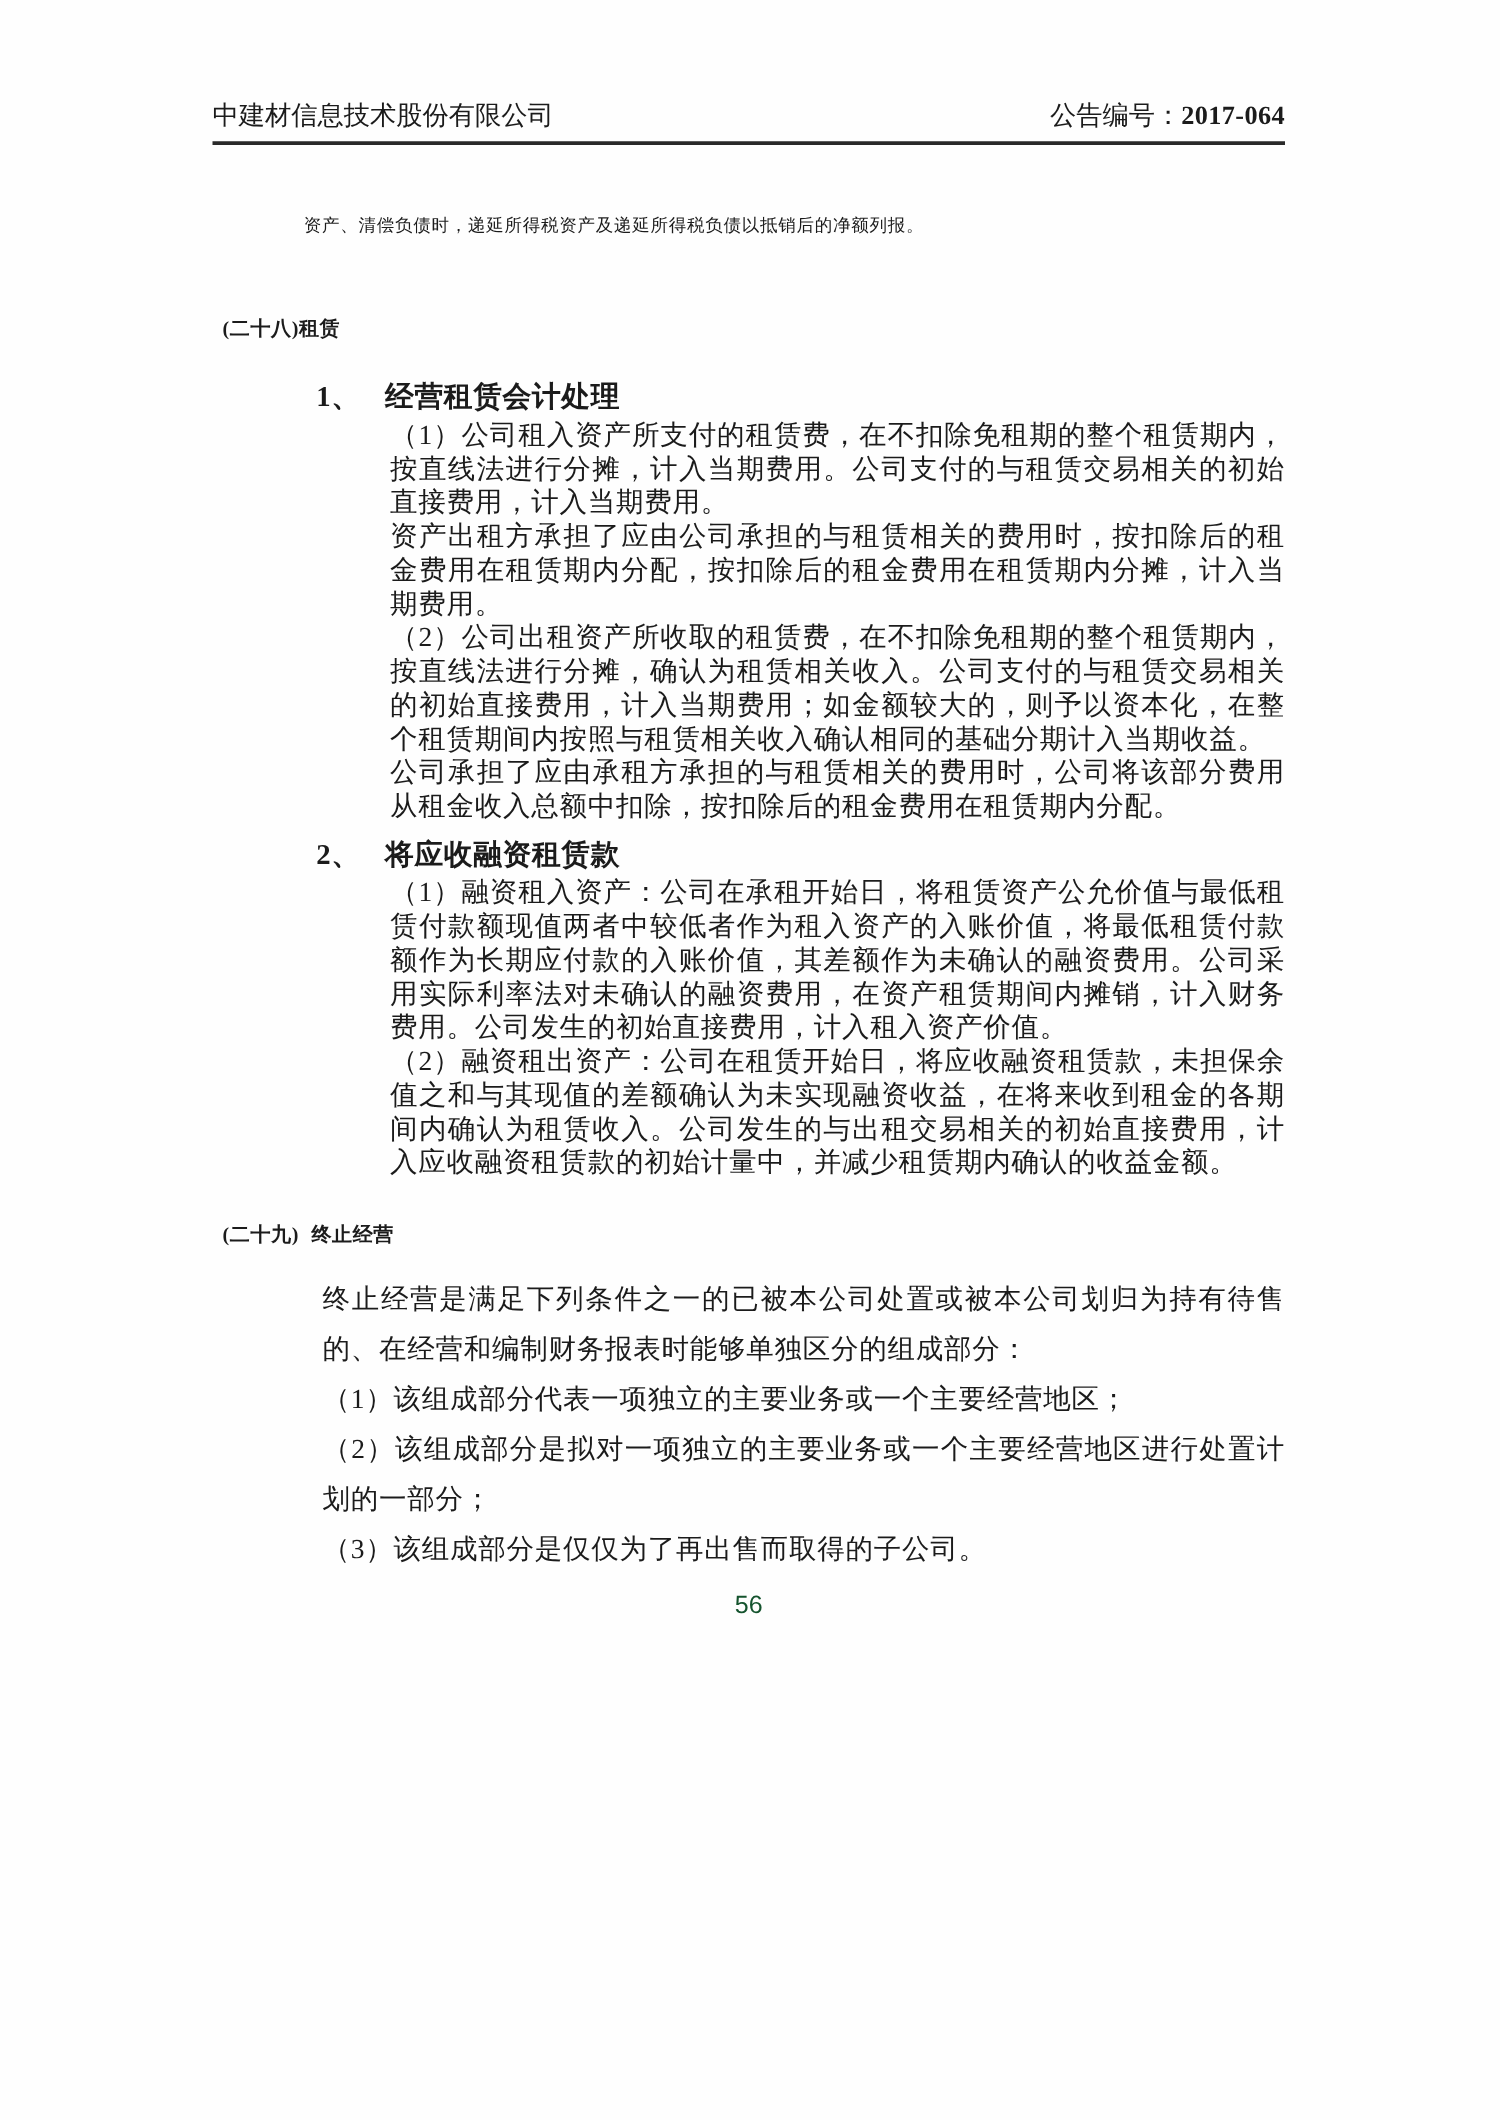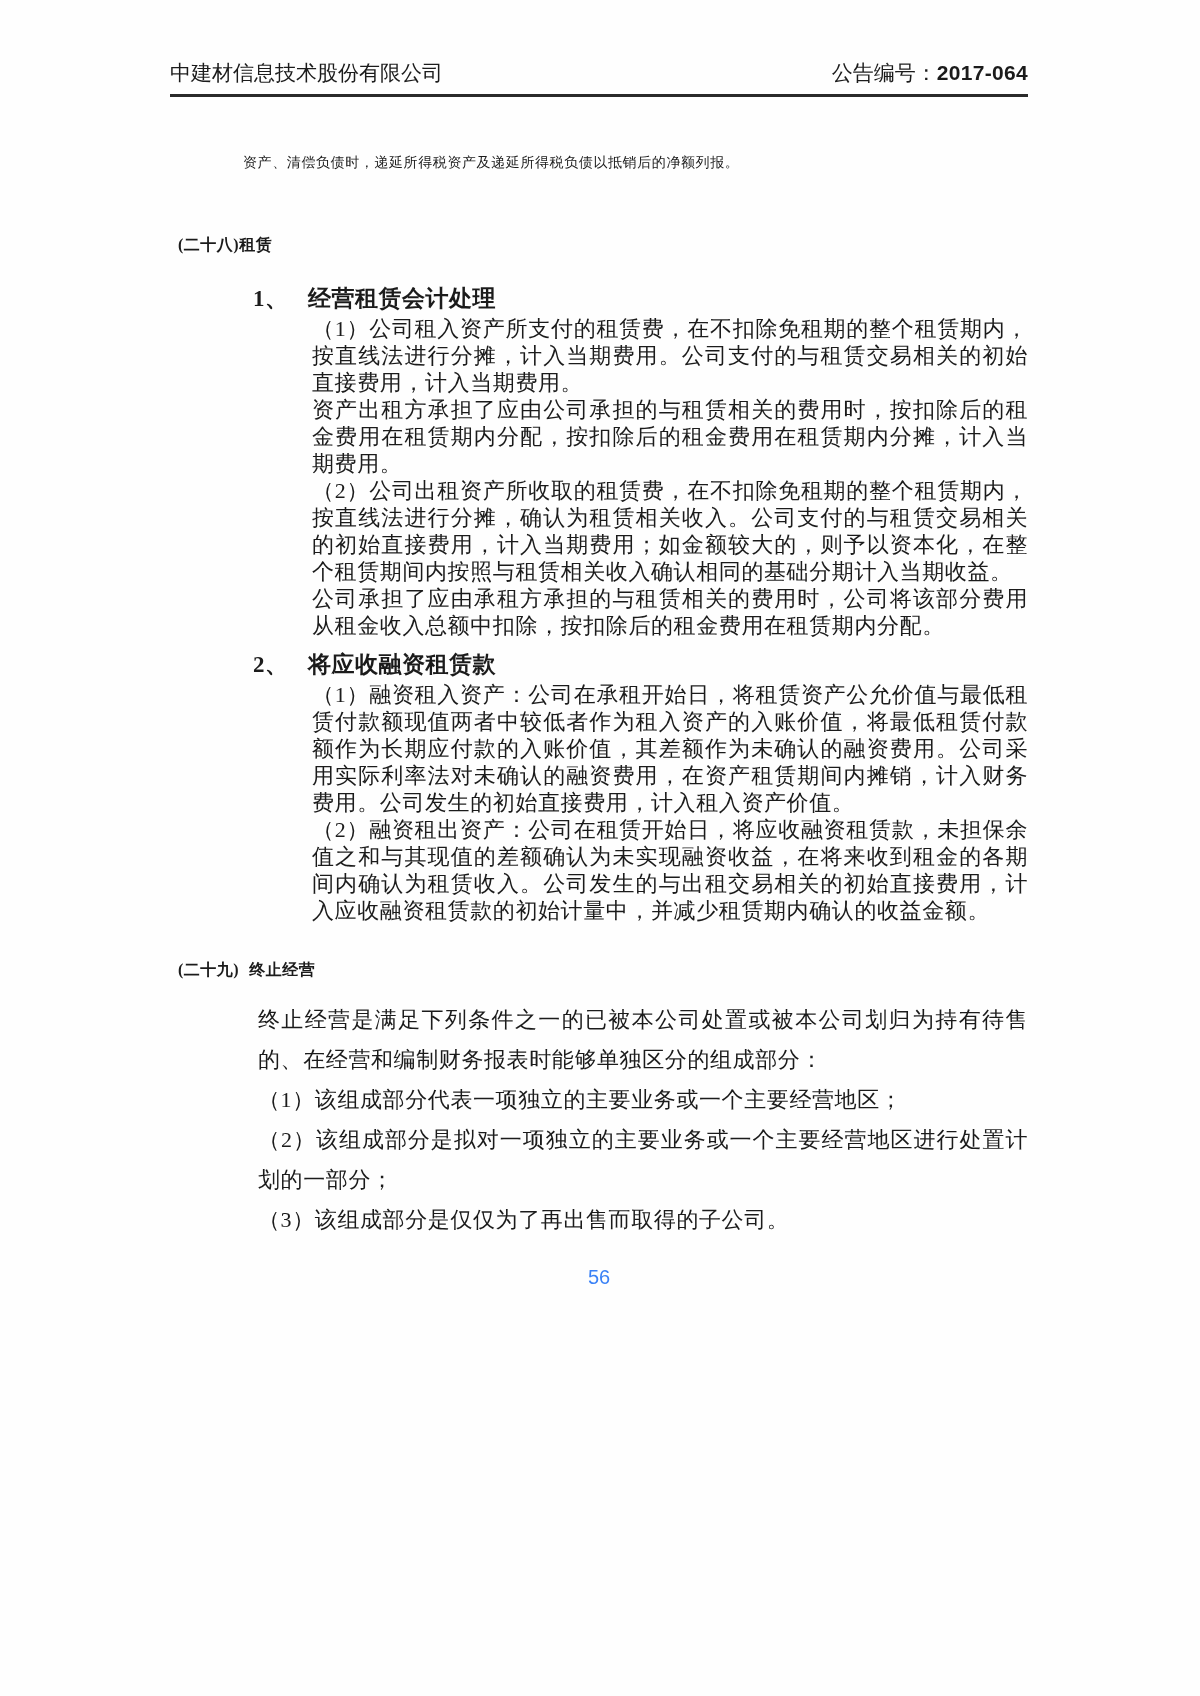--- a/index.html
+++ b/index.html
@@ -21,26 +21,26 @@
     position: absolute;
     left: 170px;
     right: 172px;
     top: 0;
   }
   
   .header {
     display: flex;
     justify-content: space-between;
     align-items: flex-end;
-    padding-top: 58px;
+    padding-top: 77px;
     font-size: 21px;
     line-height: 30px;
   }
   .header .notice .num {
-    font-family: Liberation Sans, sans-serif;
+    font-family: Liberation Serif, serif;
     font-weight: bold;
     letter-spacing: 0.3px;
   }
   .rule {
     margin-top: 6px;
     border-bottom: 3px solid #2a2a2a;
   }
   
   p { margin: 0; }
   .lead {
@@ -79,25 +79,25 @@
   .s29-body {
     margin: 14px 0 0 88px;
     font-size: 22px;
     line-height: 40px;
     letter-spacing: 0.6px;
     text-align: justify;
     text-justify: inter-character;
   }
   
   .pageno {
-    margin-top: 26px;
+    margin-top: 14px;
     text-align: center;
     font-family: "Liberation Sans", "DejaVu Sans", sans-serif;
     font-size: 20px;
-    color: #3b82f6;
+    color: #14532d;
   }
 </style>
 </head>
 <body>
 
 <div class="page">
   <div class="content">
 
     <div class="header">
       <span class="company">中建材信息技术股份有限公司</span>

